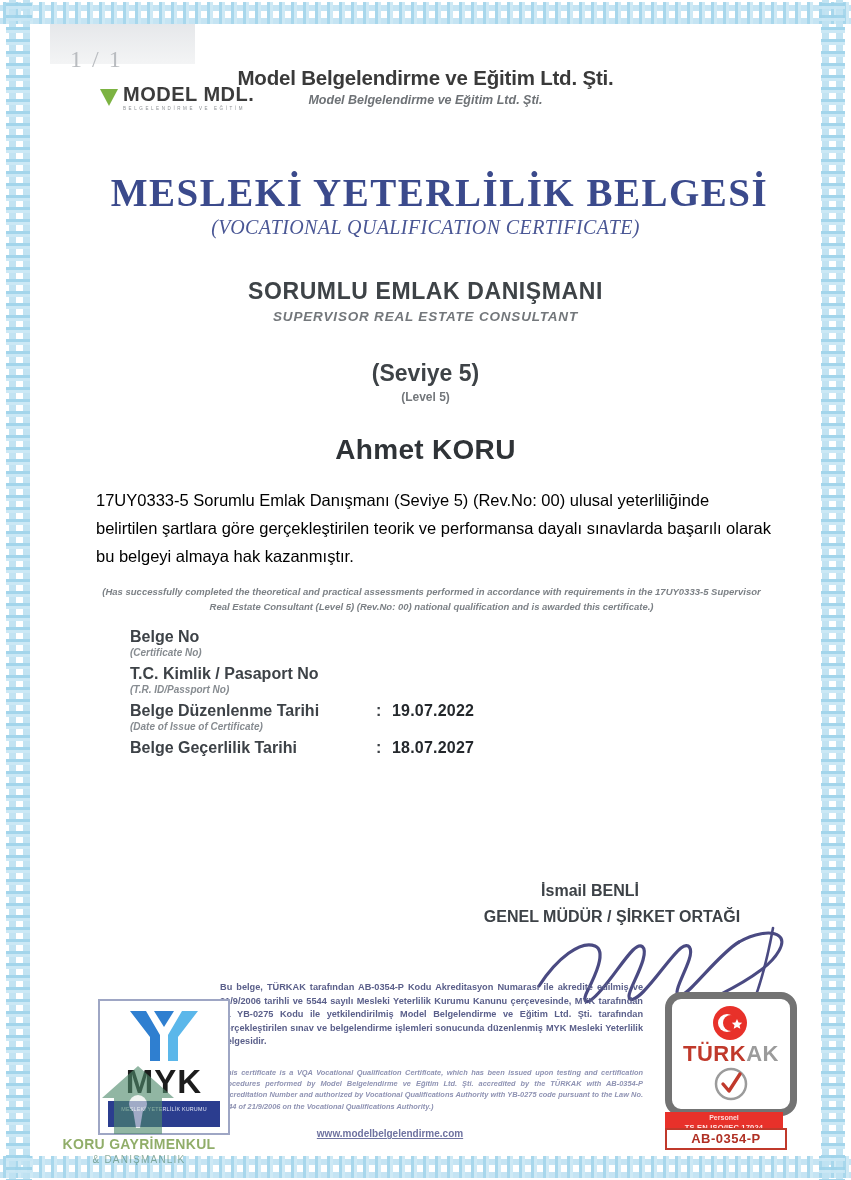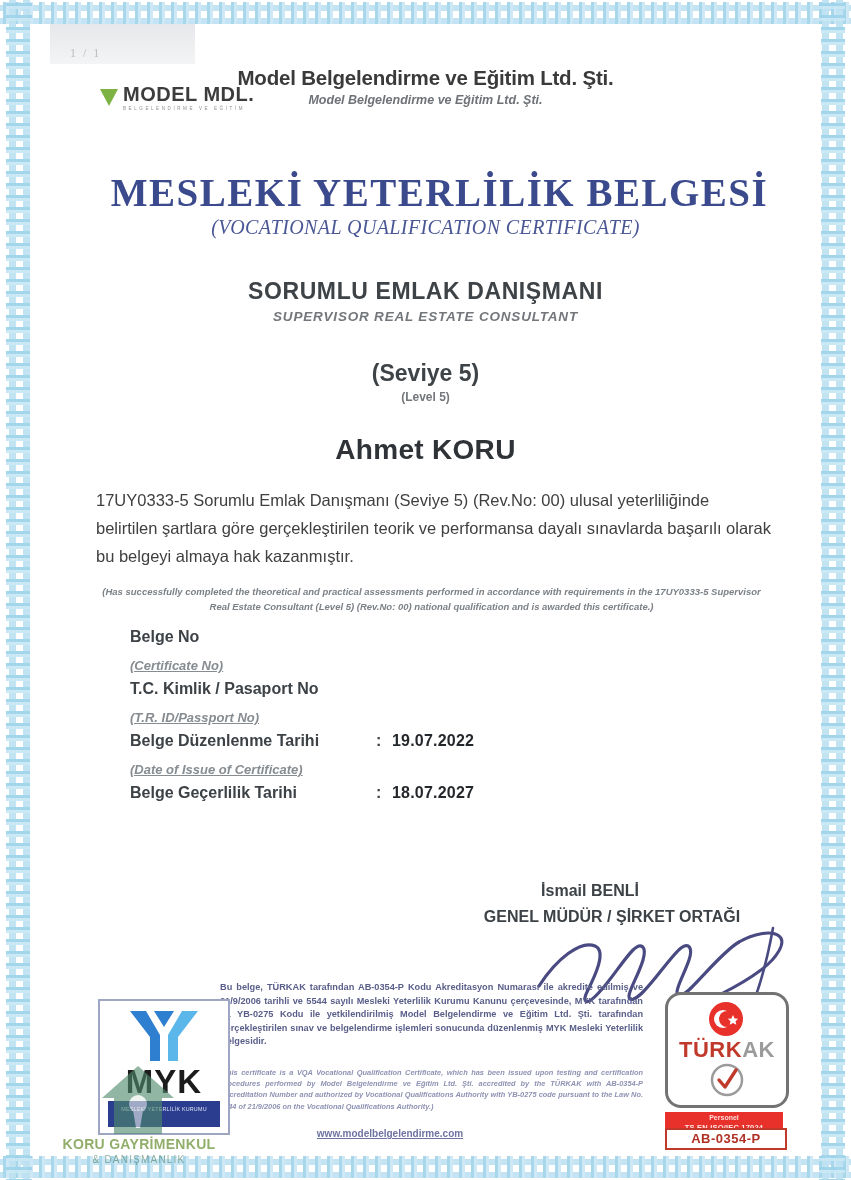--- a/index.html
+++ b/index.html
@@ -48,21 +48,21 @@
   .border-bottom{bottom:2px;}
 
   .paper{
     position:absolute;left:30px;right:30px;top:24px;bottom:24px;
     background:#fff;
   }
 
   
   .page-counter{
     position:absolute;left:40px;top:22px;
-    font-size:12px;color:#b9bcc0;letter-spacing:2px;
+    font-size:24px;color:#b9bcc0;letter-spacing:2px;
     font-family:"Liberation Serif",serif;
   }
   .scan-smudge{
     position:absolute;left:20px;top:0;width:145px;height:40px;
     background:linear-gradient(180deg,#e3e5e8,#f2f3f4);
     opacity:.9;
   }
 
   
   .header{position:absolute;left:40px;right:40px;top:42px;height:60px;}
@@ -117,39 +117,39 @@
     font-size:12px;font-weight:bold;color:#73777b;
   }
   .holder-name{
     position:absolute;left:0;right:0;top:410px;text-align:center;
     font-size:28px;font-weight:bold;color:#2f3337;letter-spacing:.3px;
   }
 
   
   .body-tr{
     position:absolute;left:66px;right:48px;top:462px;
-    font-size:16.5px;line-height:28px;color:#404040;text-align:left;
+    font-size:16.5px;line-height:28px;color:#000000;text-align:left;
   }
   .body-en{
     position:absolute;left:70px;right:58px;top:553px;
     font-size:9.5px;line-height:14.5px;color:#7c8186;
     font-style:italic;font-weight:bold;text-align:center;margin-top:8px;
   }
 
   
   .fields{position:absolute;left:100px;top:604px;width:420px;}
   .field{position:relative;margin-bottom:7px;}
   .field-row{display:flex;align-items:baseline;}
   .field-label{
     font-size:16px;font-weight:bold;color:#3d4247;width:246px;flex:0 0 246px;
   }
   .field-colon{font-size:16px;font-weight:bold;color:#3d4247;width:16px;}
   .field-value{font-size:16px;font-weight:bold;color:#24282c;letter-spacing:.2px;}
   .field-sub{
-    font-size:13px;font-style:italic;font-weight:bold;color:#878c91;margin-top:12px;text-decoration:underline;
+    font-size:10px;font-style:italic;font-weight:bold;color:#878c91;margin-top:1px;
   }
 
   
   .sig-name{
     position:absolute;right:66px;top:858px;
     font-size:16px;font-weight:bold;color:#3d4247;text-align:center;width:330px;
   }
   .sig-title{
     position:absolute;right:44px;top:884px;
     font-size:16px;font-weight:bold;color:#3d4247;text-align:center;width:330px;
@@ -211,21 +211,21 @@
     position:absolute;left:0;right:0;top:90px;text-align:center;
     font-size:10px;color:#4c7f66;letter-spacing:1.2px;
   }
 
   
   .turkak{
     position:absolute;right:30px;top:968px;width:126px;height:150px;
   }
   .tk-box{
     position:absolute;left:0;top:0;width:118px;height:110px;
-    border:3px solid #737373;border-radius:16px;background:#fff;
+    border:7px solid #737373;border-radius:16px;background:#fff;
   }
   .tk-moon{position:absolute;left:40px;top:6px;width:36px;height:36px;}
   .tk-word{
     position:absolute;left:0;right:0;top:42px;text-align:center;
     font-size:22px;font-weight:bold;letter-spacing:.5px;
   }
   .tk-red{color:#c0392b;}
   .tk-gray{color:#9b9b9b;}
   .tk-check{position:absolute;left:42px;top:68px;width:34px;height:34px;}
   .tk-banner{

